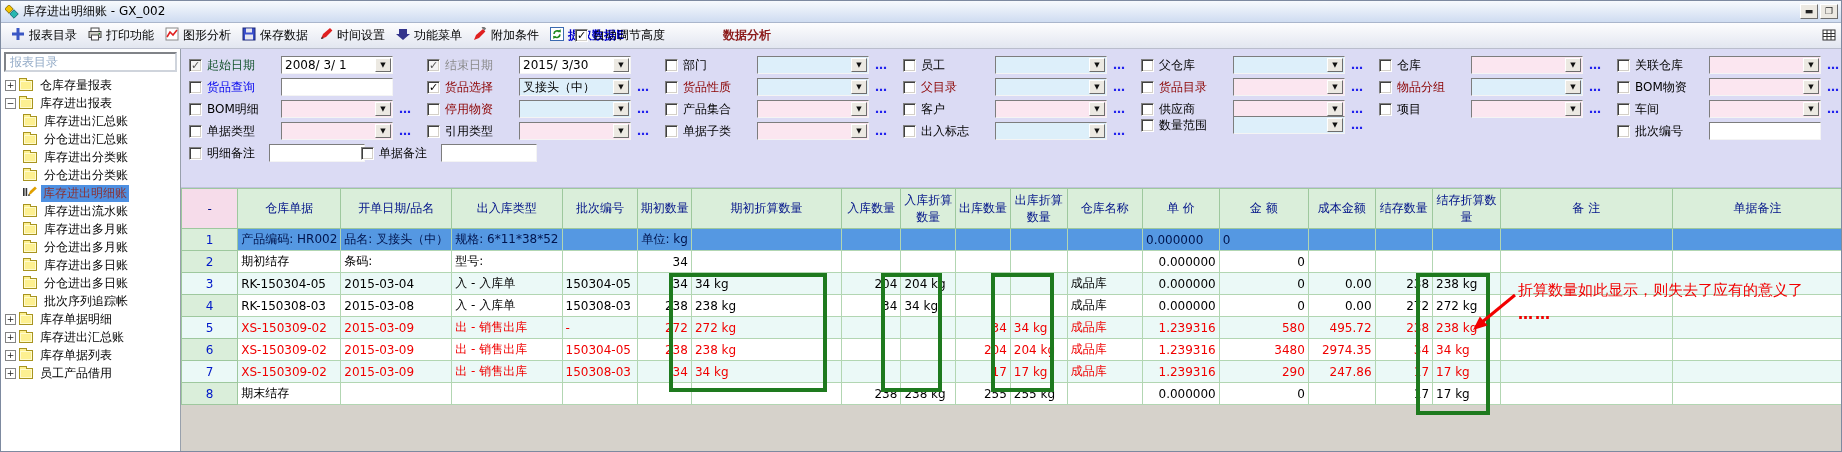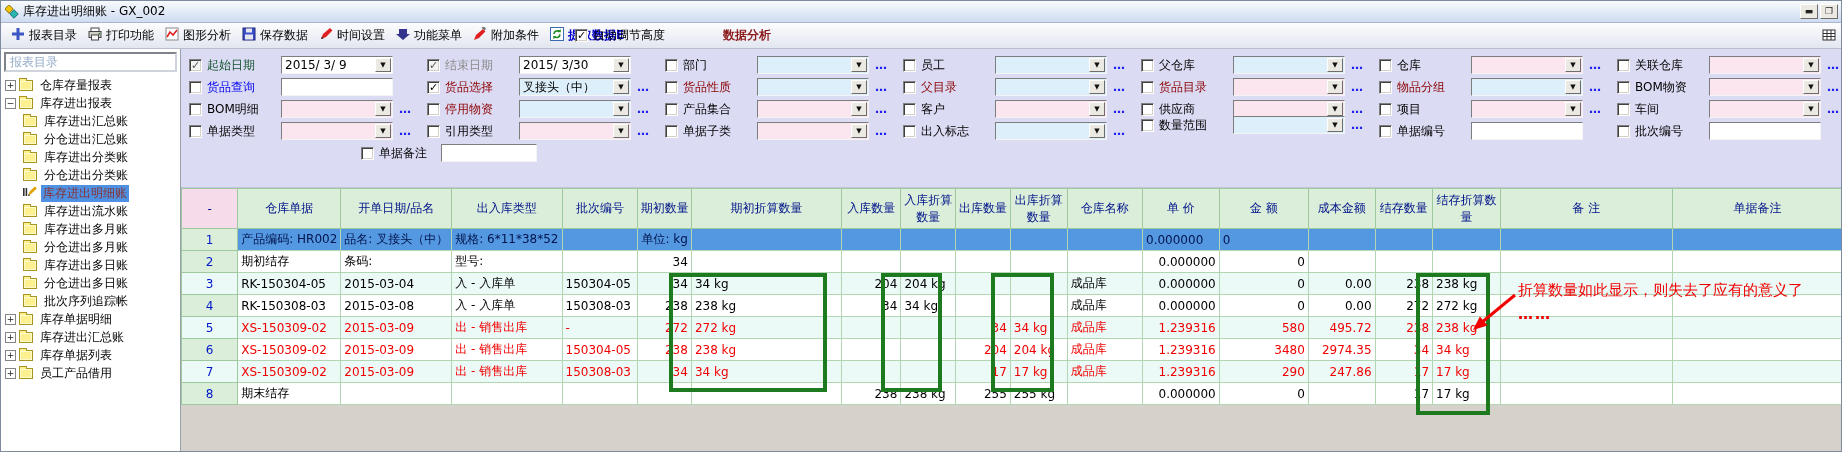--- a/index.html
+++ b/index.html
@@ -257,21 +257,21 @@
           </div>
         </div>
     </div>
 
     <div class="main">
       <div class="filters">
           <div class="pair" style="left: 8px; top: 7px; width: 230px;">
             <span class="cb dis">✓</span>
             <span class="plabel" style="color: #14532d;">起始日期</span>
             <div class="pfield" style="left: 92px; width: 112px; background: rgb(255, 255, 255);">
-              <span>2015/ 3/ 9</span>
+              <span>2008/ 3/ 1</span>
               <span class="ddbtn">▼</span>
             </div>
           </div>
           <div class="pair" style="left: 246px; top: 7px; width: 230px;">
             <span class="cb dis">✓</span>
             <span class="plabel" style="color: rgb(138, 138, 138);">结束日期</span>
             <div class="pfield" style="left: 92px; width: 112px; background: rgb(255, 255, 255);">
               <span>2015/ 3/30</span>
               <span class="ddbtn">▼</span>
             </div>
@@ -483,31 +483,31 @@
           </div>
           <div class="pair" style="left: 960px; top: 67px; width: 230px;">
             <span class="cb"></span>
             <span class="plabel" style="color: rgb(0, 0, 0);">数量范围</span>
             <div class="pfield" style="left: 92px; width: 112px; background: rgb(221, 239, 250);">
               <span></span>
               <span class="ddbtn">▼</span>
             </div>
             <span class="more" style="left: 210px;">…</span>
           </div>
-          <div class="pair" style="left: 1198px; top: 73px; width: 230px;">
-            <span class="cb"></span>
-            <span class="plabel" style="color: rgb(0, 0, 0);">单据编号</span>
-            <div class="pfield" style="left: 92px; width: 112px; background: rgb(255, 255, 255);">
-              <span></span>
-            </div>
-          </div>
           <div class="pair" style="left: 1436px; top: 73px; width: 230px;">
             <span class="cb"></span>
             <span class="plabel" style="color: rgb(0, 0, 0);">批次编号</span>
             <div class="pfield" style="left: 92px; width: 112px; background: rgb(255, 255, 255);">
+              <span></span>
+            </div>
+          </div>
+          <div class="pair" style="left: 8px; top: 95px; width: 230px;">
+            <span class="cb"></span>
+            <span class="plabel" style="color: rgb(0, 0, 0);">明细备注</span>
+            <div class="pfield" style="left: 80px; width: 96px; background: rgb(255, 255, 255);">
               <span></span>
             </div>
           </div>
           <div class="pair" style="left: 180px; top: 95px; width: 230px;">
             <span class="cb"></span>
             <span class="plabel" style="color: rgb(0, 0, 0);">单据备注</span>
             <div class="pfield" style="left: 80px; width: 96px; background: rgb(255, 255, 255);">
               <span></span>
             </div>
           </div>

